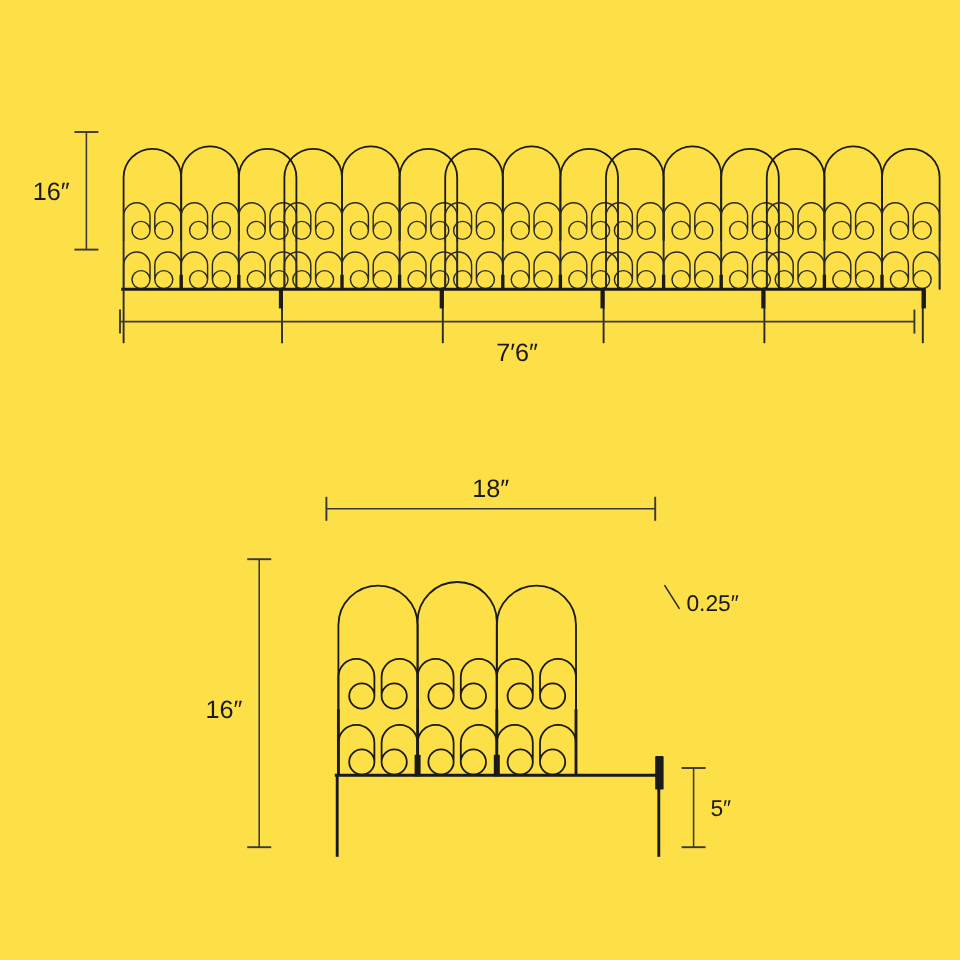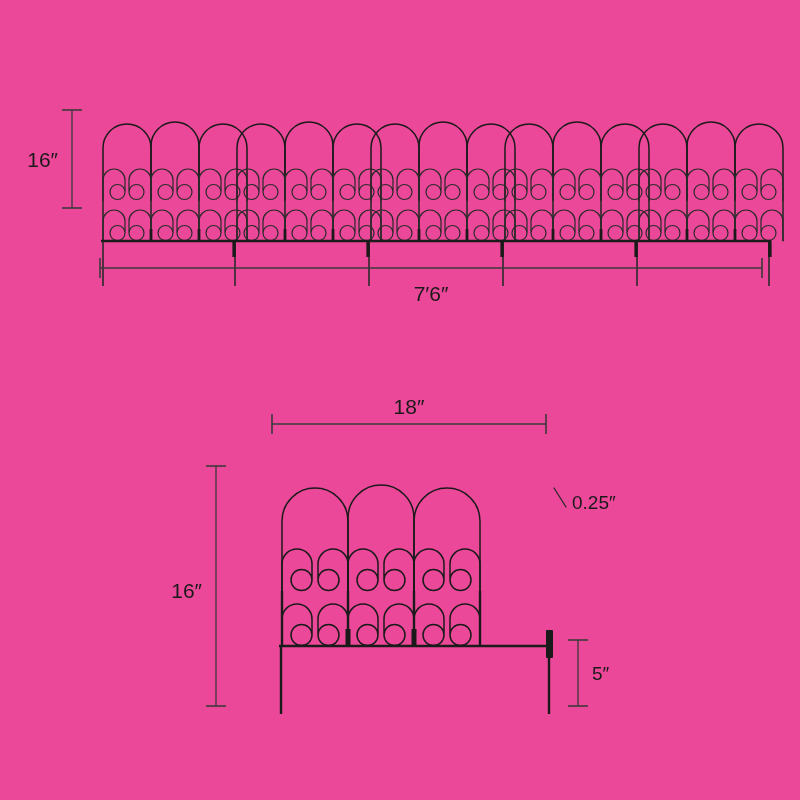--- a/index.html
+++ b/index.html
@@ -10,21 +10,21 @@
   body {
     width: 800px;
     height: 800px;
     font-family: "Liberation Sans", sans-serif;
     overflow: hidden;
   }
   #diagram-root {
     position: relative;
     width: 800px;
     height: 800px;
-    background: #ec4899;
+    background: #fde047;
   }
   svg.drawing {
     display: block;
     width: 800px;
     height: 800px;
   }
   .fence-stroke {
     fill: none;
     stroke: #1a1a1a;
     stroke-width: 1.5;

